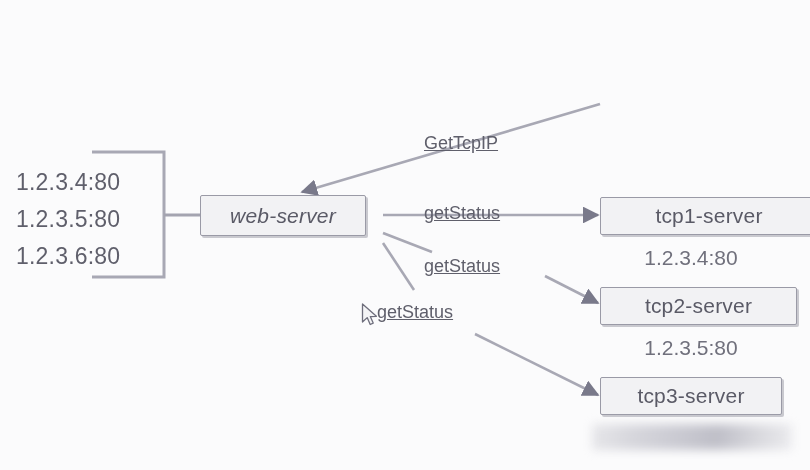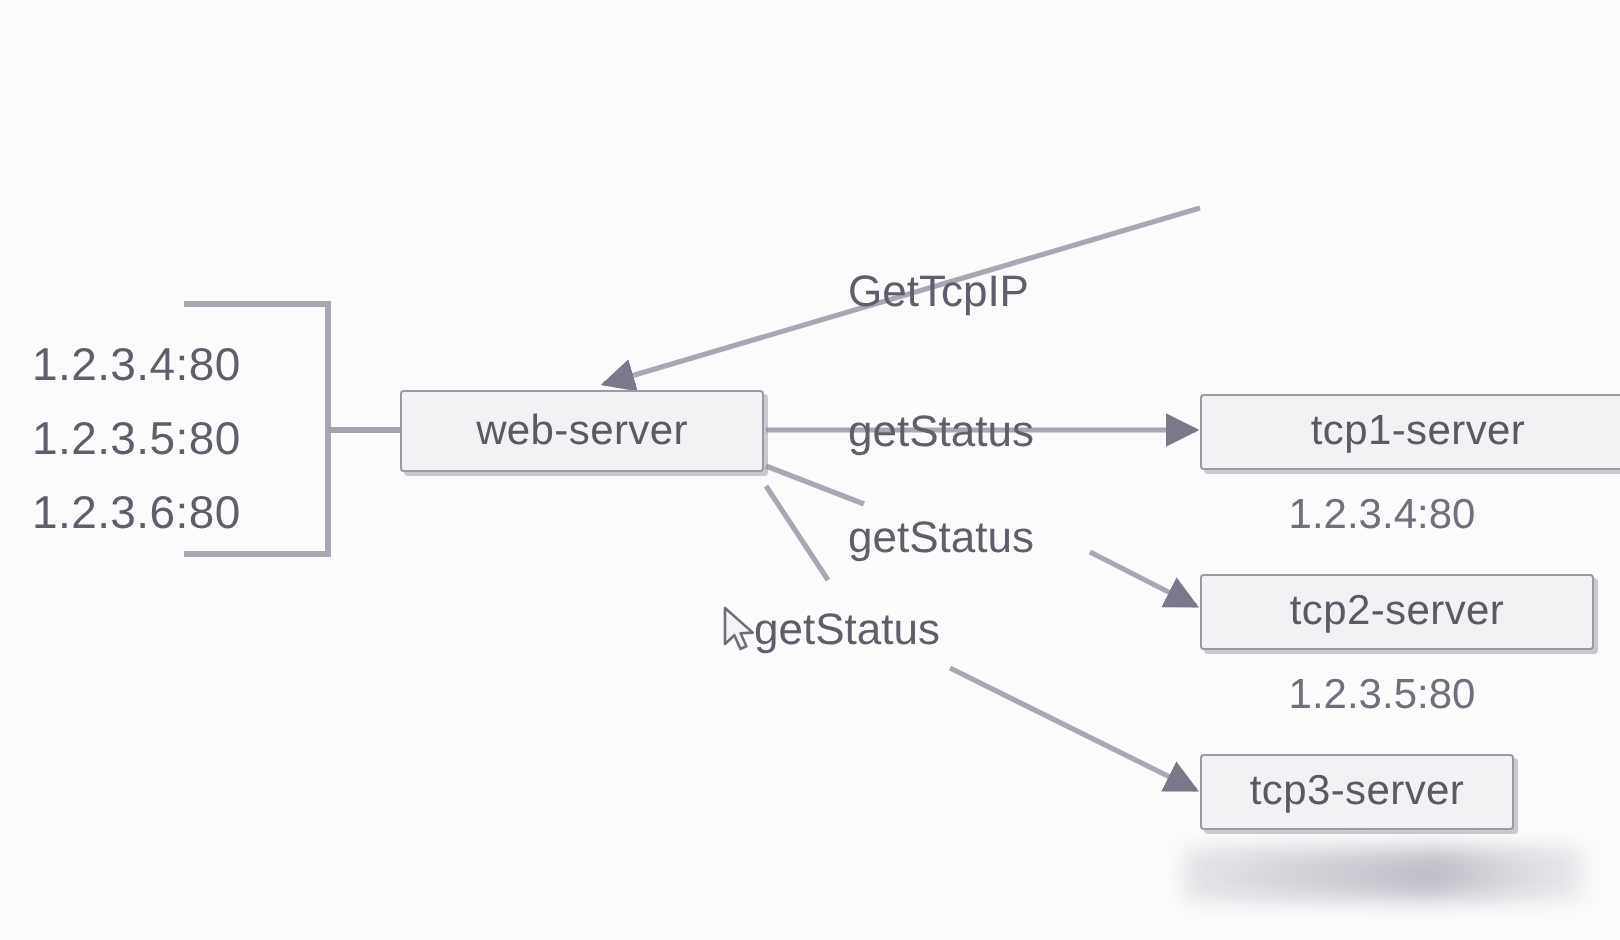--- a/index.html
+++ b/index.html
@@ -54,23 +54,24 @@
   .caption {
     position: absolute;
     color: #70707c;
     font-size: 21px;
     white-space: nowrap;
     text-align: center;
   }
   .edge-label {
     position: absolute;
     color: #5f5f6b;
-    font-size: 22px;
+    font-size: 18px;
     white-space: nowrap;
     background: transparent;
+    text-decoration: underline;
   }
   .iplist {
     position: absolute;
     color: #5f5f6b;
     font-size: 23px;
     line-height: 37px;
     white-space: nowrap;
   }
   .iplist div { letter-spacing: 0.2px; }
   .cursor-icon {
@@ -117,29 +118,29 @@
     <line x1="475" y1="334" x2="598" y2="395" stroke="#a8a8b4" stroke-width="2.6" marker-end="url(#arrowGrayDark)"></line>
   </svg>
 
   <div class="iplist" style="left:16px; top:164px;">
     <div>1.2.3.4:80</div>
     <div>1.2.3.5:80</div>
     <div>1.2.3.6:80</div>
   </div>
 
 
-  <div class="node node-rect" style="left:200px; top:195px; width:182px; height:41px;">web-server</div>
+  <div class="node node-rect" style="left:200px; top:195px; width:166px; height:41px;font-style:italic;">web-server</div>
 
   <div class="node node-rect" style="left:600px; top:197px; width:218px; height:38px;">tcp1-server</div>
   <div class="caption" style="left:600px; top:246px; width:182px;">1.2.3.4:80</div>
 
   <div class="node node-rect" style="left:600px; top:287px; width:197px; height:38px;">tcp2-server</div>
   <div class="caption" style="left:600px; top:336px; width:182px;">1.2.3.5:80</div>
 
-  <div class="node node-rect" style="left:600px; top:377px; width:157px; height:38px;">tcp3-server</div>
+  <div class="node node-rect" style="left:600px; top:377px; width:182px; height:38px;">tcp3-server</div>
 
   <div class="blur-patch" style="left:592px; top:424px; width:200px; height:26px;
        background: linear-gradient(100deg,#e7e7ea 0%,#d6d6dc 22%,#c9c9d1 46%,#bfbfc8 62%,#d9d9de 82%,#ececef 100%);"></div>
 
   <div class="edge-label" style="left:424px; top:133px;">GetTcpIP</div>
 
   <div class="edge-label" style="left:424px; top:203px;">getStatus</div>
 
   <div class="edge-label" style="left:424px; top:256px;">getStatus</div>
 

